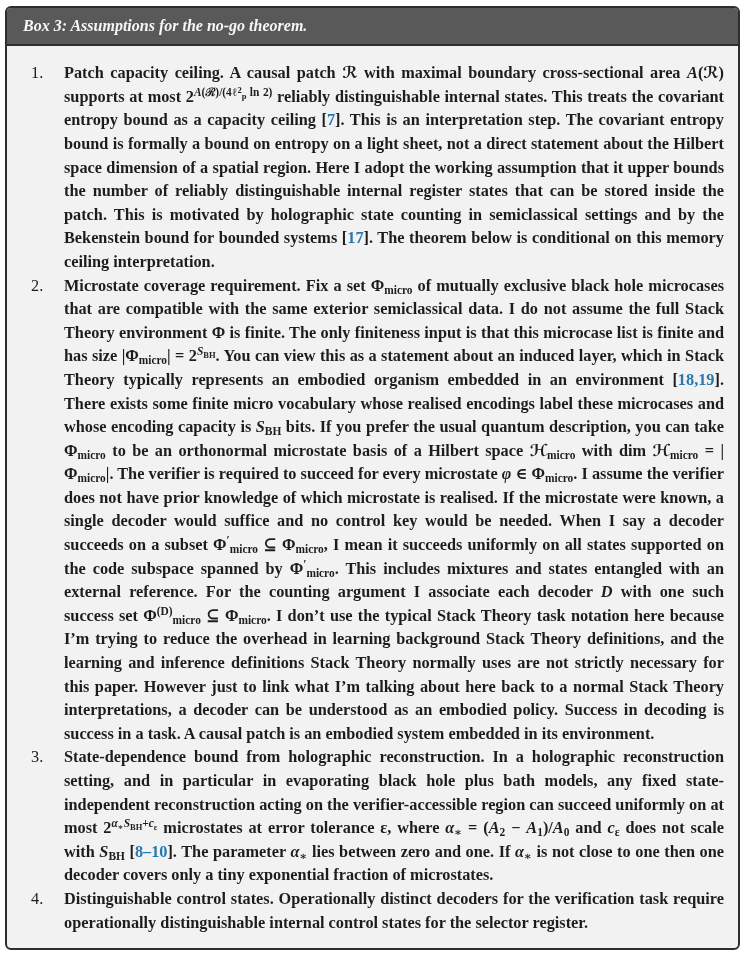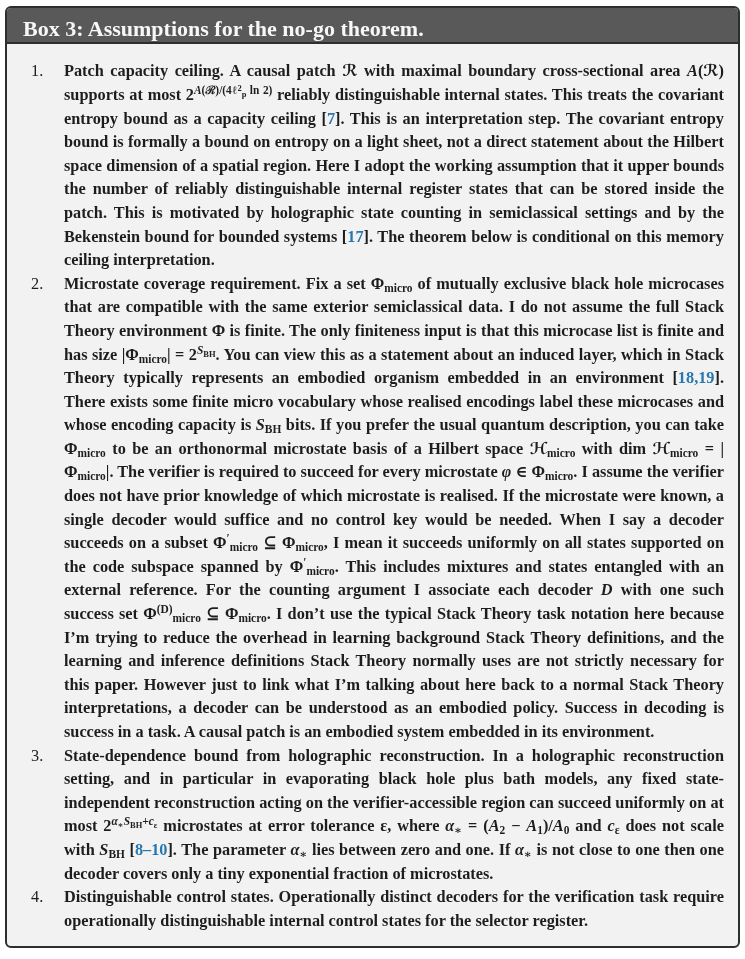--- a/index.html
+++ b/index.html
@@ -23,24 +23,25 @@
     margin: 6px 5px;
     border: 2px solid var(--border);
     border-radius: 6px;
     background: var(--body-bg);
     overflow: hidden;
   }
   .box-header {
     background: var(--header-bg);
     color: var(--header-text);
     font-weight: bold;
-    font-size: 22px;
+    font-size: 16px;
     line-height: 1.2;
-    padding: 8px 16px 0 16px;
+    padding: 8px 16px 9px 16px;
     border-bottom: 2px solid var(--border);
+    font-style: italic;
   }
   .box-body {
     padding: 15px 14px 14px 24px;
   }
   ol.assumptions {
     list-style: none;
     margin: 0; padding: 0;
     font-size: 16.3px;
     line-height: 23.6px;
   }

